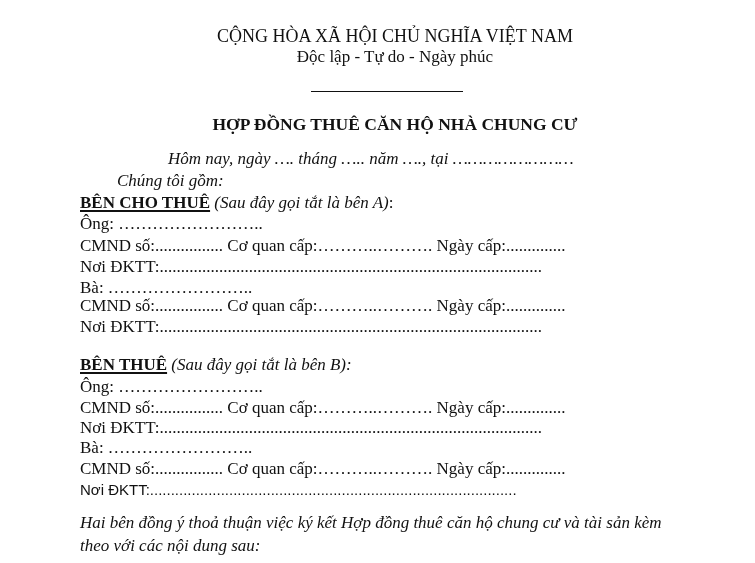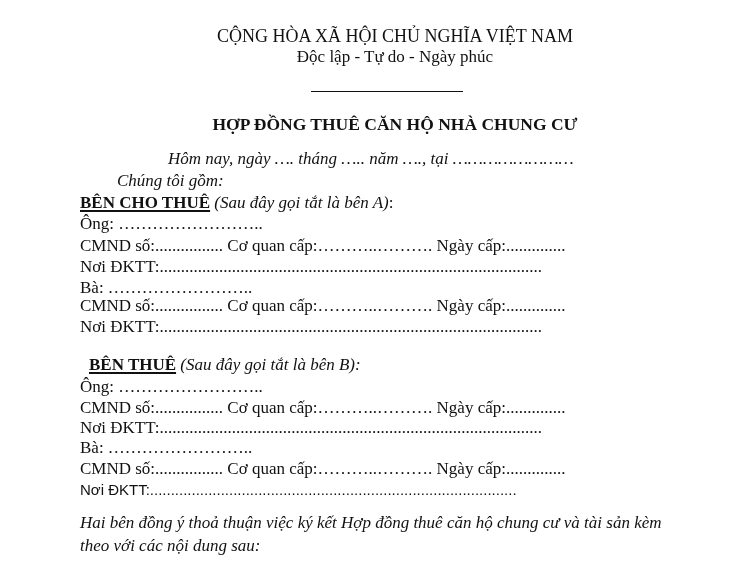--- a/index.html
+++ b/index.html
@@ -36,21 +36,21 @@
   <div class="line" style="left:80px; top:236px;">
     <span>CMND số:................</span><span> Cơ quan cấp:………..……….</span><span> Ngày cấp:..............</span>
   </div>
   <div class="line" style="left:80px; top:257px;">Nơi ĐKTT:..........................................................................................</div>
   <div class="line" style="left:80px; top:278px;">Bà: ……………………..</div>
   <div class="line" style="left:80px; top:296px;">
     <span>CMND số:................</span><span> Cơ quan cấp:………..……….</span><span> Ngày cấp:..............</span>
   </div>
   <div class="line" style="left:80px; top:317px;">Nơi ĐKTT:..........................................................................................</div>
 
-  <div class="line" style="left:89px; top:355px;">
+  <div class="line" style="left:80px; top:355px;">
     <span class="b u">BÊN THUÊ</span><span class="it"> (Sau đây gọi tắt là bên B):</span>
   </div>
   <div class="line" style="left:80px; top:377px;">Ông: ……………………..</div>
   <div class="line" style="left:80px; top:398px;">
     <span>CMND số:................</span><span> Cơ quan cấp:………..……….</span><span> Ngày cấp:..............</span>
   </div>
   <div class="line" style="left:80px; top:418px;">Nơi ĐKTT:..........................................................................................</div>
   <div class="line" style="left:80px; top:438px;">Bà: ……………………..</div>
   <div class="line" style="left:80px; top:459px;">
     <span>CMND số:................</span><span> Cơ quan cấp:………..……….</span><span> Ngày cấp:..............</span>

